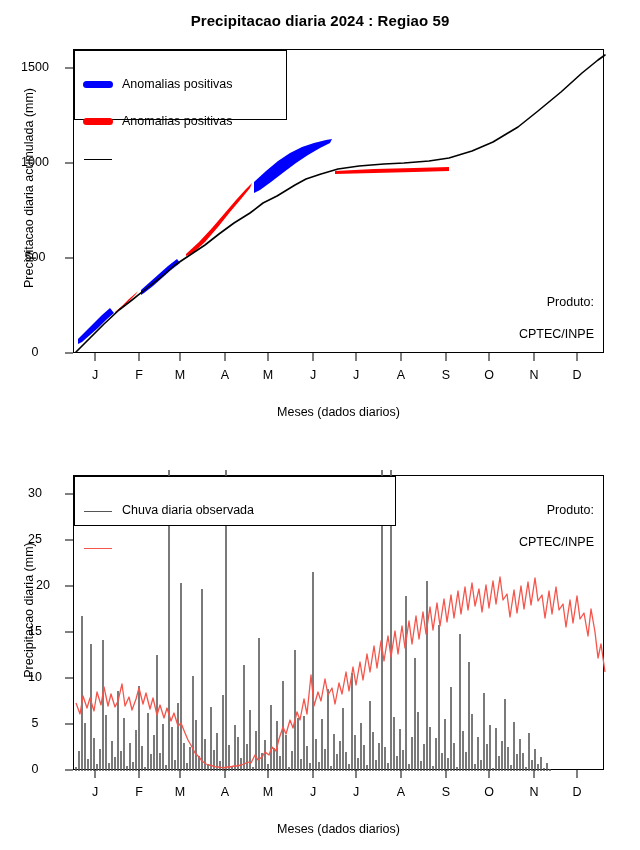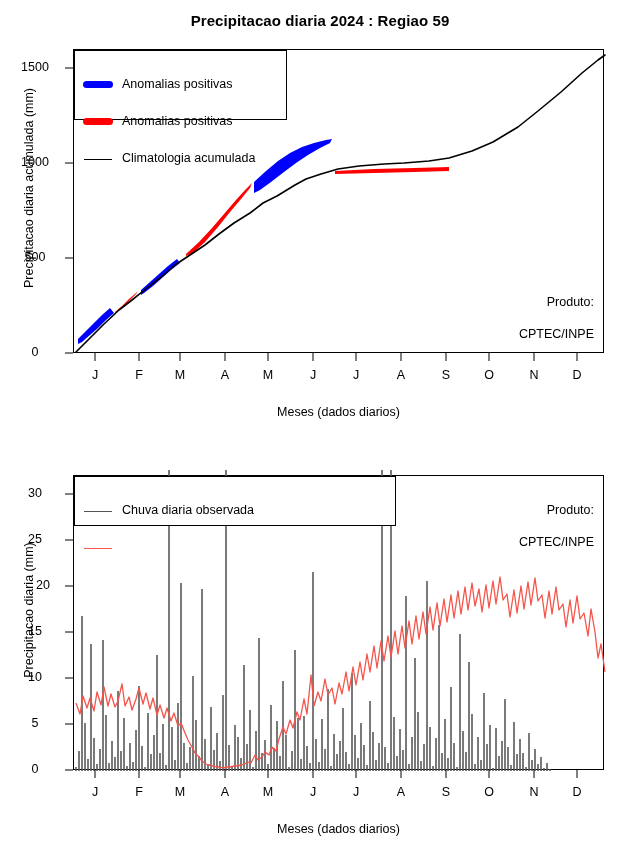--- a/index.html
+++ b/index.html
@@ -157,21 +157,20 @@
       <div class="legend-row">
         <span class="legend-key">
           <span class="key-thickbar" style="background:#ff0000;"></span>
         </span>
         <span class="legend-label">Anomalias positivas</span>
       </div>
       <div class="legend-row">
         <span class="legend-key">
           <span class="key-line"></span>
         </span>
-        <span class="legend-label">Climatologia acumulada</span>
       </div>
     </div>
 
     <div class="produto" style="left:430px; top:278px; width:164px;">
       <span>Produto:</span><br>
       <span>CPTEC/INPE</span>
     </div>
 
     <svg class="svg-layer" style="left:0; top:0;" width="640" height="430">
       <g stroke="#000000" stroke-width="1">

